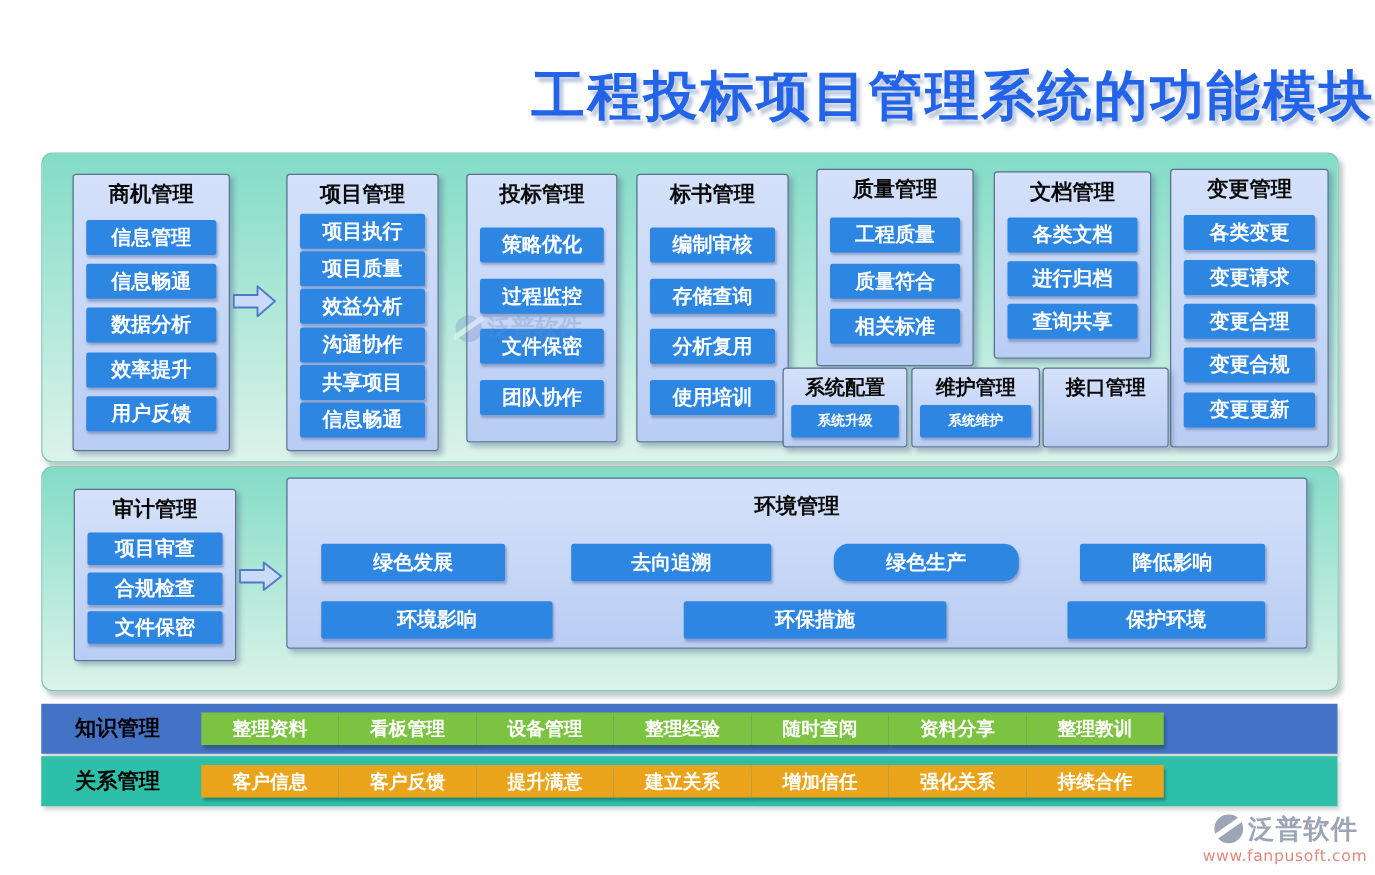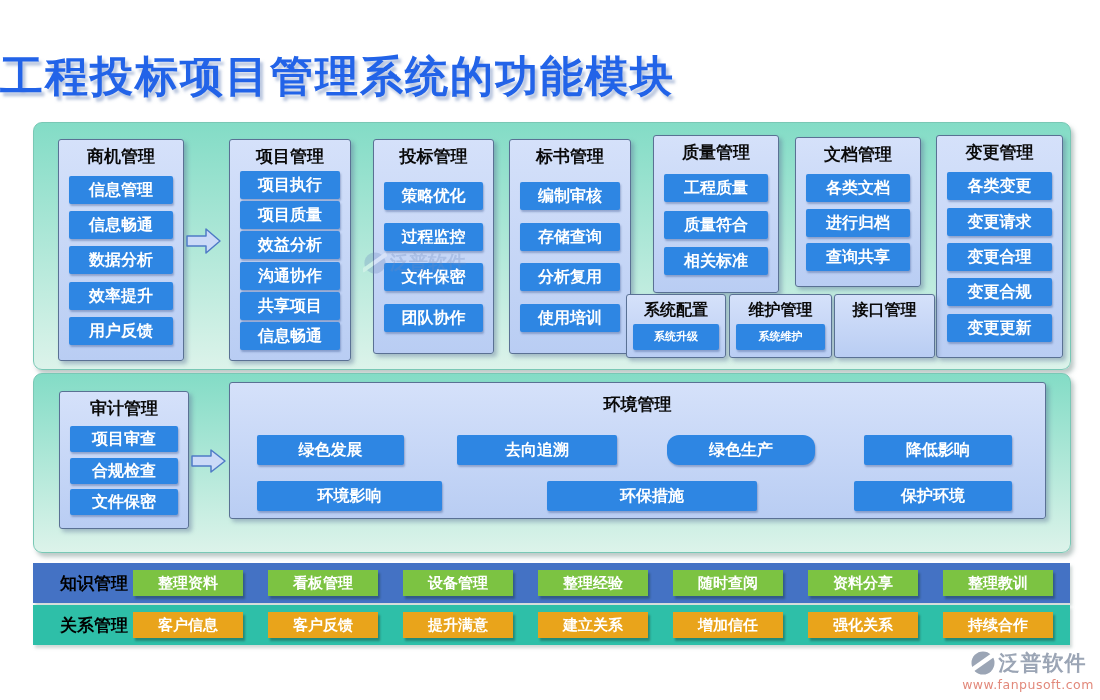--- a/index.html
+++ b/index.html
@@ -3,21 +3,21 @@
 <meta charset="utf-8">
 <style>
   html,body{margin:0;padding:0;}
   body{
     width:1100px;height:700px;position:relative;overflow:hidden;
     background:#ffffff;
     font-family:"DejaVu Sans","Liberation Sans",sans-serif;
   }
   .title{
     position:absolute;top:48px;left:0;width:100%;
-    text-align:left;font-size:43px;font-weight:bold;letter-spacing:2px;
+    text-align:right;font-size:43px;font-weight:bold;letter-spacing:2px;
     color:var(--title-blue);
     text-shadow:3px 4px 3px rgba(125,150,195,.55);
     white-space:nowrap;
   }
   .panel{
     position:absolute;left:33px;width:1036px;
     background:linear-gradient(180deg,var(--panel-mint-top),var(--panel-mint-bottom));
     border:1px solid #79c8b5;border-radius:9px;
     box-shadow:3px 4px 4px rgba(125,150,145,.5);
   }
@@ -57,22 +57,22 @@
     position:absolute;left:33px;width:1037px;height:40px;
     box-shadow:2px 3px 3px rgba(120,145,140,.35);
   }
   .band1{top:563px;background:var(--band-blue);}
   .band2{top:605px;background:var(--band-teal);}
   .band-label{
     position:absolute;left:27px;top:0;height:40px;line-height:40px;
     font-size:17px;font-weight:bold;color:#000;white-space:nowrap;
   }
   .band-buttons{
-    position:absolute;left:100px;top:7px;width:862px;
-    display:flex;gap:25px;
+    position:absolute;left:128px;top:7px;width:862px;
+    display:flex;gap:0;
   }
   .band-btn{
     width:110px;height:26px;line-height:26px;flex:none;
     color:#fff;font-weight:bold;font-size:15px;text-align:center;
     box-shadow:2px 3px 2px rgba(25,55,50,.4);cursor:pointer;white-space:nowrap;
   }
   .gbtn{background:var(--button-green);}
   .obtn{background:var(--button-orange);}
   .footer-logo{
     position:absolute;left:958px;top:649px;width:140px;text-align:center;

